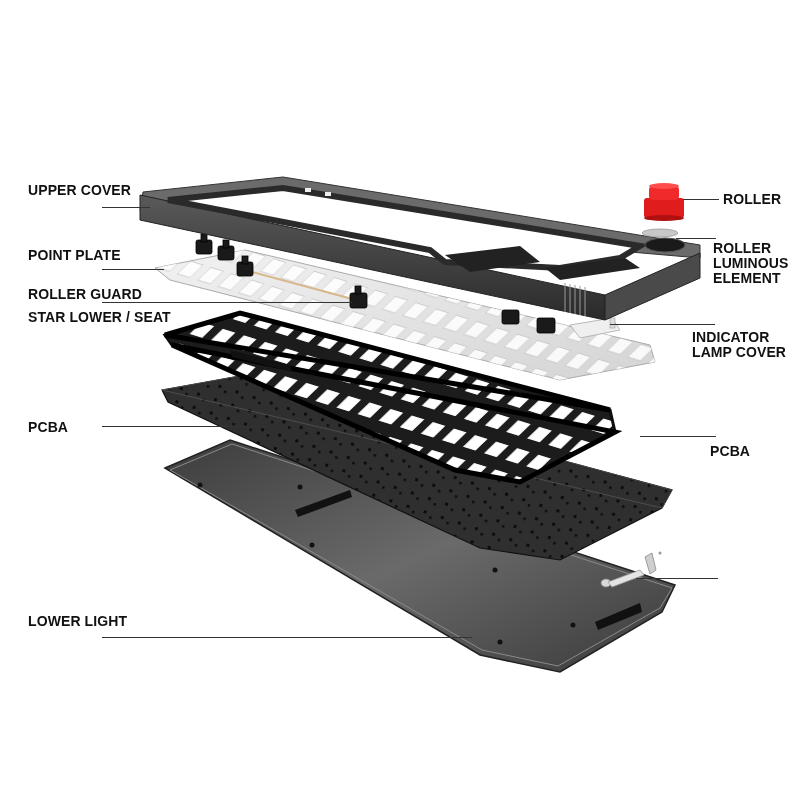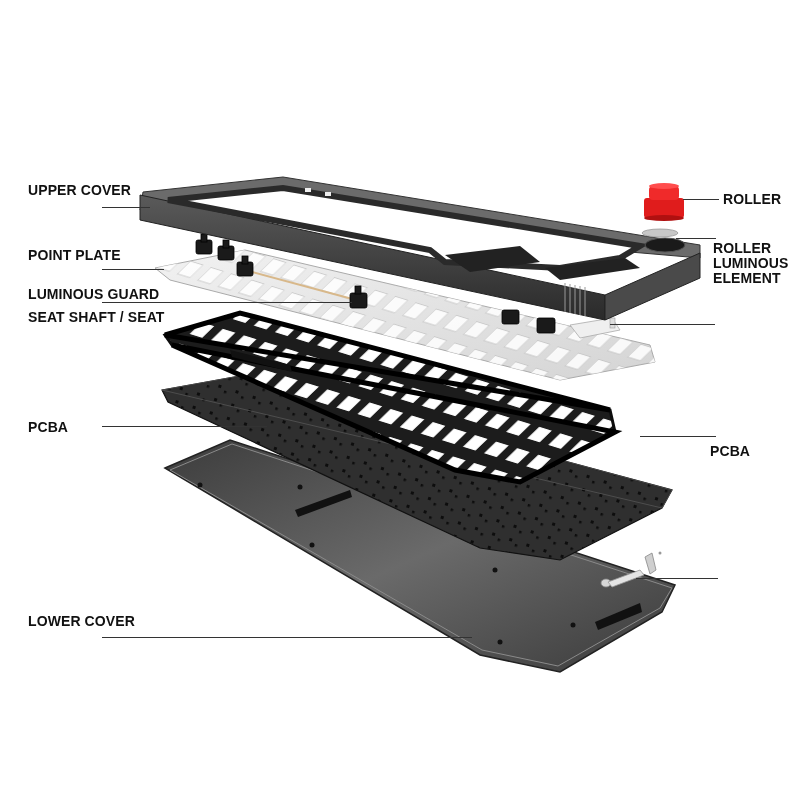--- a/index.html
+++ b/index.html
@@ -154,39 +154,41 @@
       <ellipse cx="664" cy="218" rx="20" ry="3" fill="#b01010"></ellipse>
     </g>
   </svg>
 
   <div class="label" style="left:28px; top:183px;">UPPER COVER</div>
   <div class="leader" style="left:102px; top:207px; width:48px;"></div>
 
   <div class="label" style="left:28px; top:248px;">POINT PLATE</div>
   <div class="leader" style="left:102px; top:269px; width:62px;"></div>
 
-  <div class="label" style="left:28px; top:287px;">LUMINOUS GUARD</div>
+  <div class="label" style="left:28px; top:287px;">ROLLER GUARD</div>
   <div class="leader" style="left:102px; top:302px; width:250px;"></div>
 
-  <div class="label" style="left:28px; top:310px;">SEAT SHAFT / SEAT</div>
+  <div class="label" style="left:28px; top:310px;">STAR LOWER / SEAT</div>
 
   <div class="label" style="left:28px; top:420px;">PCBA</div>
   <div class="leader" style="left:102px; top:426px; width:165px;"></div>
 
-  <div class="label" style="left:28px; top:614px;">LOWER COVER</div>
+  <div class="label" style="left:28px; top:614px;">LOWER LIGHT</div>
   <div class="leader" style="left:102px; top:637px; width:370px;"></div>
 
   <div class="leader" style="left:683px; top:199px; width:36px;"></div>
   <div class="label" style="left:723px; top:192px;">ROLLER</div>
 
   <div class="leader" style="left:676px; top:238px; width:40px;"></div>
   <div class="label" style="left:713px; top:241px;">ROLLER
 LUMINOUS
 ELEMENT</div>
 
   <div class="leader" style="left:610px; top:324px; width:105px;"></div>
+  <div class="label" style="left:692px; top:330px;">INDICATOR
+LAMP COVER</div>
 
   <div class="leader" style="left:640px; top:436px; width:76px;"></div>
   <div class="label" style="left:710px; top:444px;">PCBA</div>
 
   <div class="leader" style="left:636px; top:578px; width:82px;"></div>
 
 </div>
 
 </body></html>

